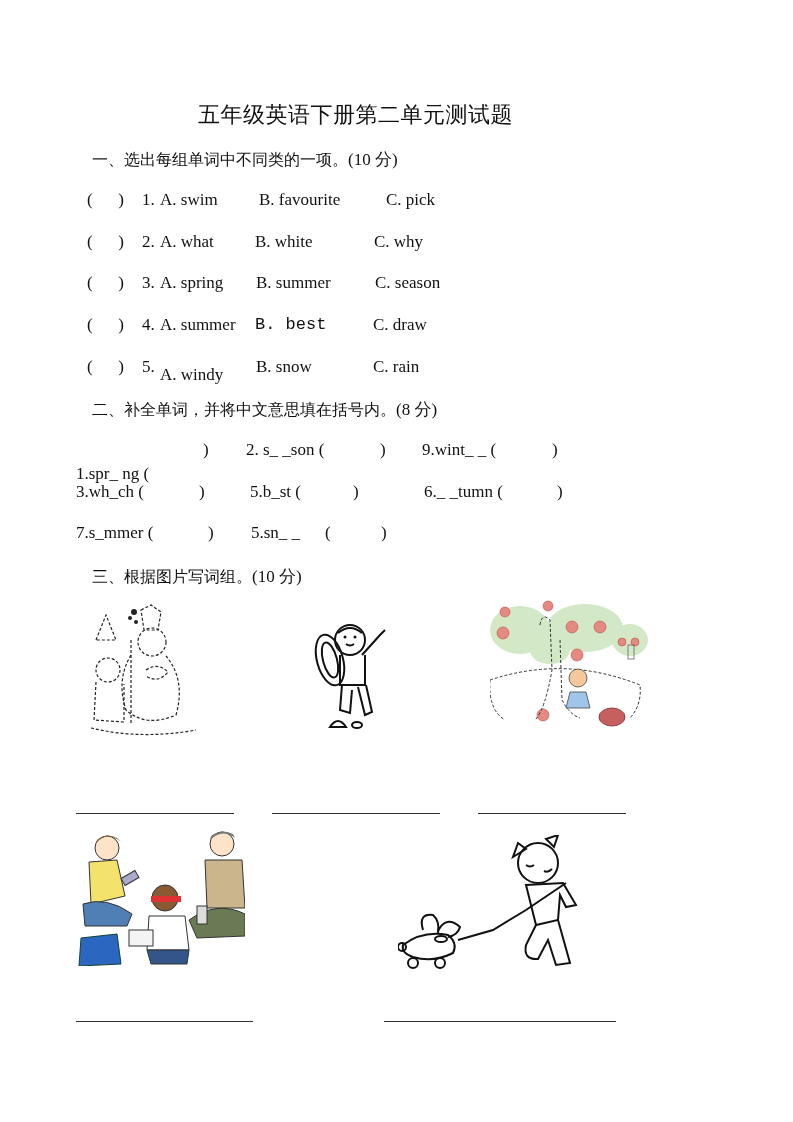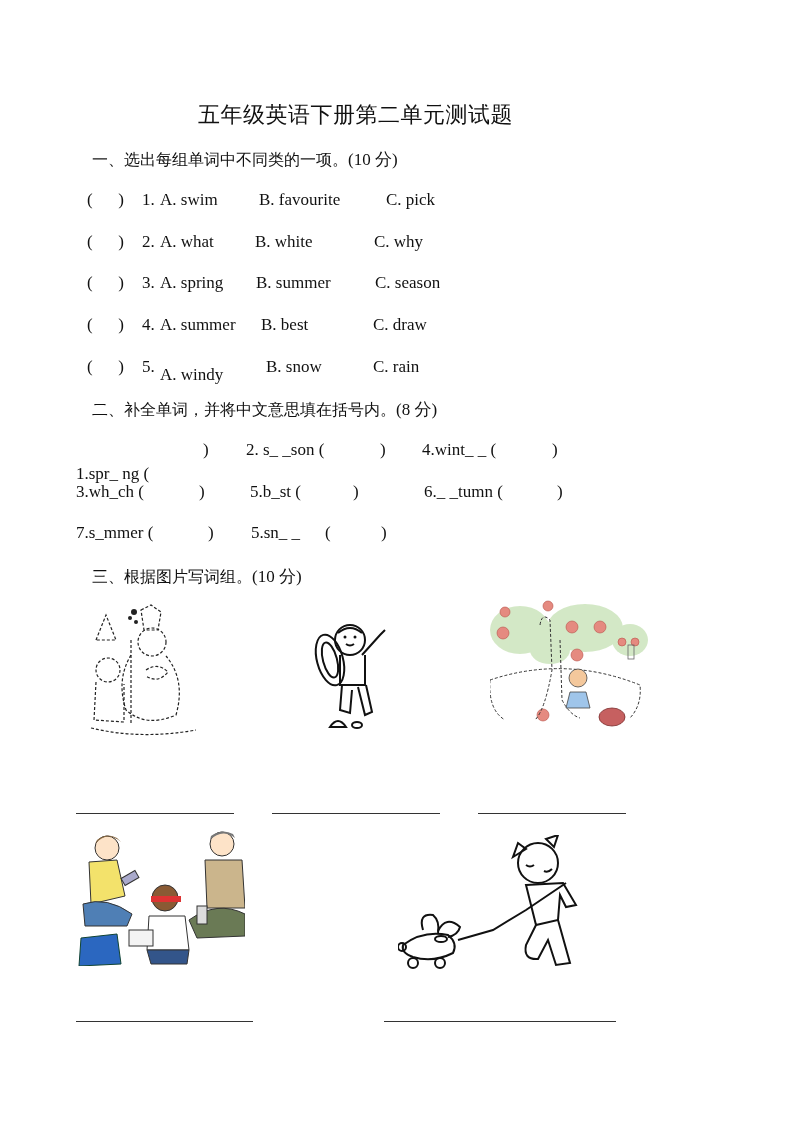--- a/index.html
+++ b/index.html
@@ -39,43 +39,43 @@
   <span class="abs q" style="left:87px;top:273px;">(      )</span>
   <span class="abs q" style="left:142px;top:273px;">3.</span>
   <span class="abs q" style="left:160px;top:273px;">A. spring</span>
   <span class="abs q" style="left:256px;top:273px;">B. summer</span>
   <span class="abs q" style="left:375px;top:273px;">C. season</span>
 </div>
 <div>
   <span class="abs q" style="left:87px;top:315px;">(      )</span>
   <span class="abs q" style="left:142px;top:315px;">4.</span>
   <span class="abs q" style="left:160px;top:315px;">A. summer</span>
-  <span class="abs q" style="left:261px;top:315px;">B. best</span>
+  <span class="abs q" style="left:255px;top:315px;font-family:Liberation Mono, monospace;">B. best</span>
   <span class="abs q" style="left:373px;top:315px;">C. draw</span>
 </div>
 <div>
   <span class="abs q" style="left:87px;top:357px;">(      )</span>
   <span class="abs q" style="left:142px;top:357px;">5.</span>
   <span class="abs q" style="left:160px;top:357px;margin-top:8px;">A. windy</span>
-  <span class="abs q" style="left:256px;top:357px;margin-left:10px;">B. snow</span>
+  <span class="abs q" style="left:256px;top:357px;">B. snow</span>
   <span class="abs q" style="left:373px;top:357px;text-align:right;">C. rain</span>
 </div>
 
 <div class="abs sec" style="top:398px;"><span>二、补全单词，并将中文意思填在括号内。</span><span class="pts">(8 分)</span></div>
 
 <div>
   <span class="abs q" style="left:76px;top:440px;margin-top:24px;">1.spr_ ng (</span>
   <span class="abs q" style="left:203px;top:440px;">)</span>
 </div>
 <div>
   <span class="abs q" style="left:246px;top:440px;text-align:center;">2. s_ _son (</span>
   <span class="abs q" style="left:380px;top:440px;">)</span>
 </div>
 <div>
-  <span class="abs q" style="left:422px;top:440px;">4.wint_ _ (</span>
+  <span class="abs q" style="left:422px;top:440px;">9.wint_ _ (</span>
   <span class="abs q" style="left:552px;top:440px;">)</span>
 </div>
 <div>
   <span class="abs q" style="left:76px;top:482px;">3.wh_ch (</span>
   <span class="abs q" style="left:199px;top:482px;">)</span>
 </div>
 <div>
   <span class="abs q" style="left:250px;top:482px;">5.b_st (</span>
   <span class="abs q" style="left:353px;top:482px;">)</span>
 </div>

